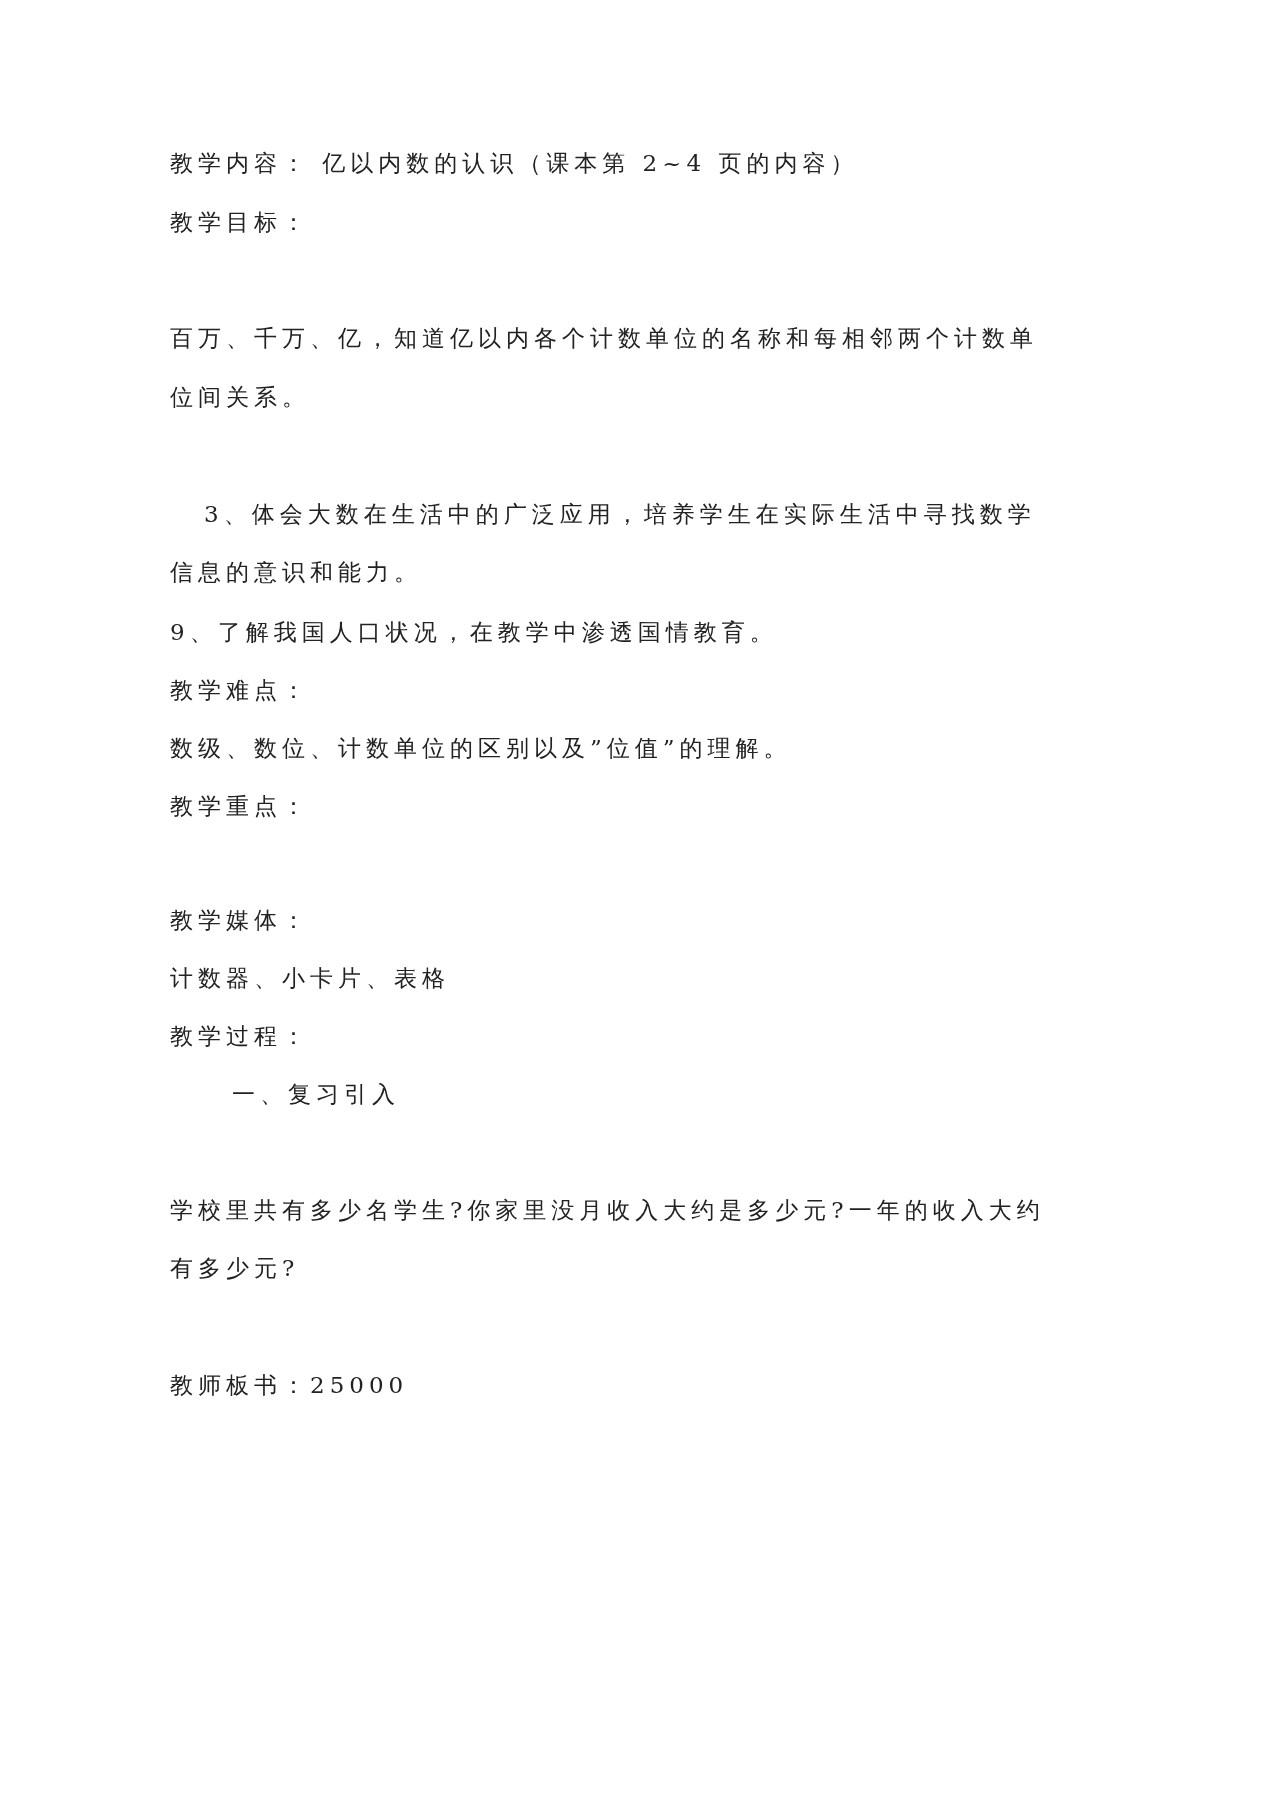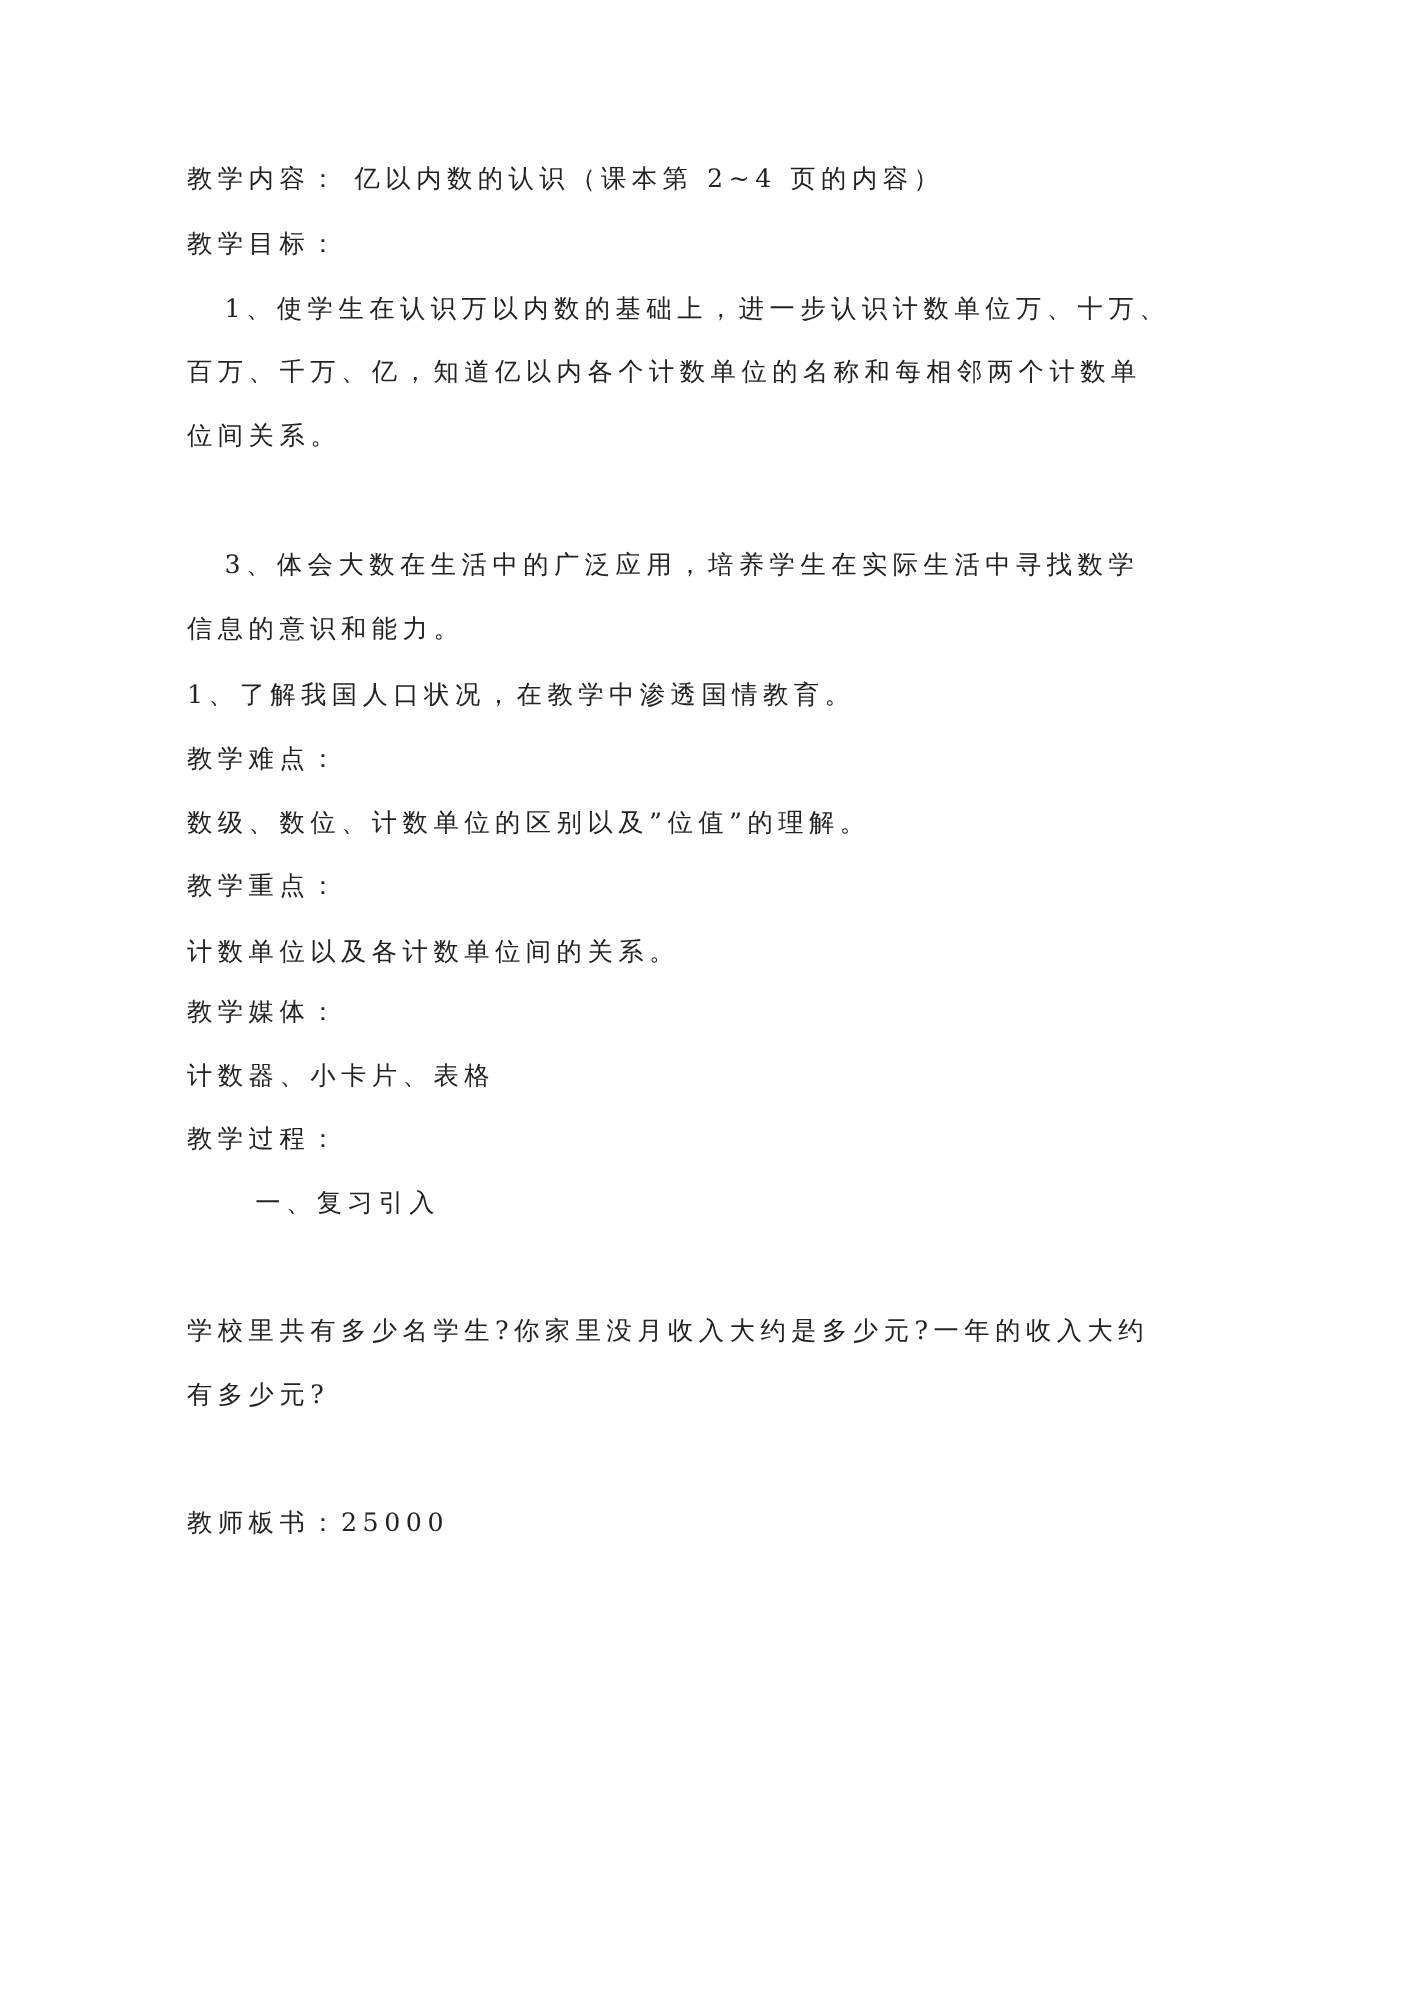--- a/index.html
+++ b/index.html
@@ -19,30 +19,28 @@
   }
   .indent1 { left: 204px; }
   .indent2 { left: 232px; }
 </style>
 </head>
 <body>
 
 <div class="page">
   <div class="line" style="top:148px">教学内容： 亿以内数的认识（课本第 2~4 页的内容）</div>
   <div class="line" style="top:207px">教学目标：</div>
-  <div class="line indent1" style="top:266px">1、使学生在认识万以内数的基础上，进一步认识计数单位万、十万、</div>
   <div class="line" style="top:323px">百万、千万、亿，知道亿以内各个计数单位的名称和每相邻两个计数单</div>
   <div class="line" style="top:382px">位间关系。</div>
   <div class="line indent1" style="top:499px">3、体会大数在生活中的广泛应用，培养学生在实际生活中寻找数学</div>
   <div class="line" style="top:557px">信息的意识和能力。</div>
-  <div class="line" style="top:617px">1、了解我国人口状况，在教学中渗透国情教育。</div>
+  <div class="line" style="top:617px">9、了解我国人口状况，在教学中渗透国情教育。</div>
   <div class="line" style="top:675px">教学难点：</div>
   <div class="line" style="top:733px">数级、数位、计数单位的区别以及”位值”的理解。</div>
   <div class="line" style="top:791px">教学重点：</div>
-  <div class="line" style="top:851px">计数单位以及各计数单位间的关系。</div>
   <div class="line" style="top:905px">教学媒体：</div>
   <div class="line" style="top:963px">计数器、小卡片、表格</div>
   <div class="line" style="top:1021px">教学过程：</div>
   <div class="line indent2" style="top:1079px">一、复习引入</div>
   <div class="line" style="top:1195px">学校里共有多少名学生?你家里没月收入大约是多少元?一年的收入大约</div>
   <div class="line" style="top:1253px">有多少元?</div>
   <div class="line" style="top:1370px">教师板书：25000</div>
 </div>
 
 </body></html>

